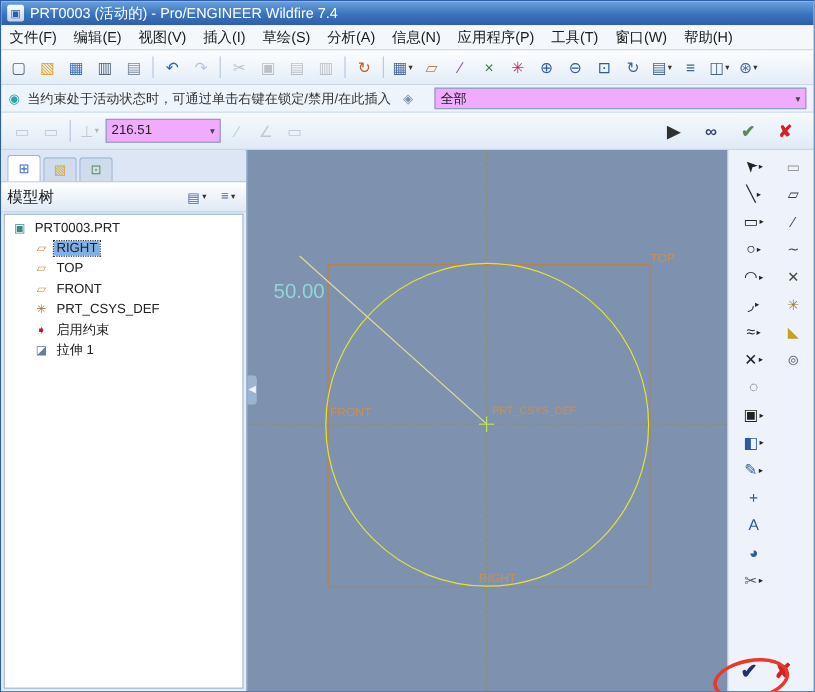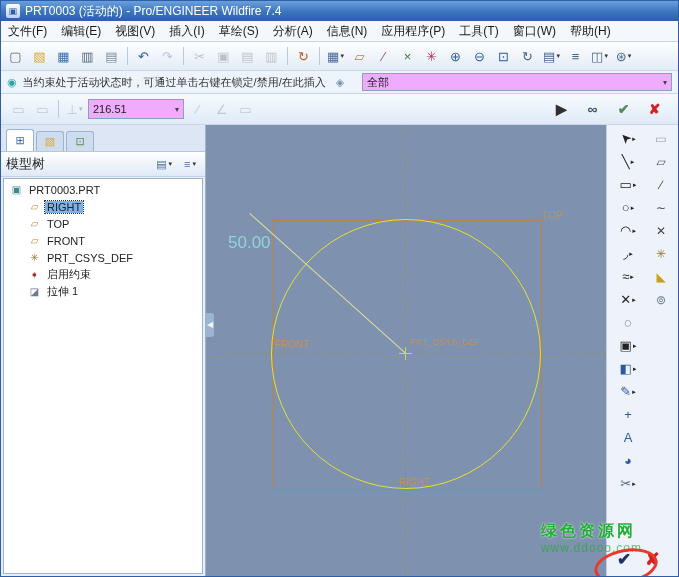--- a/index.html
+++ b/index.html
@@ -481,19 +481,15 @@
           </div>
         </div>
       <div class="done-row">
         <span style="color: rgb(35, 48, 106);">✔</span>
         <span style="color: rgb(212, 32, 32);">✘</span>
       </div>
     </div>
 
   </div>
 
-  <div class="watermark">
-    <div class="wm1">绿色资源网</div>
-    <div class="wm2">www.ddooo.com</div>
-  </div>
   <div class="annotation"></div>
 
 </div>
 
 </body></html>

